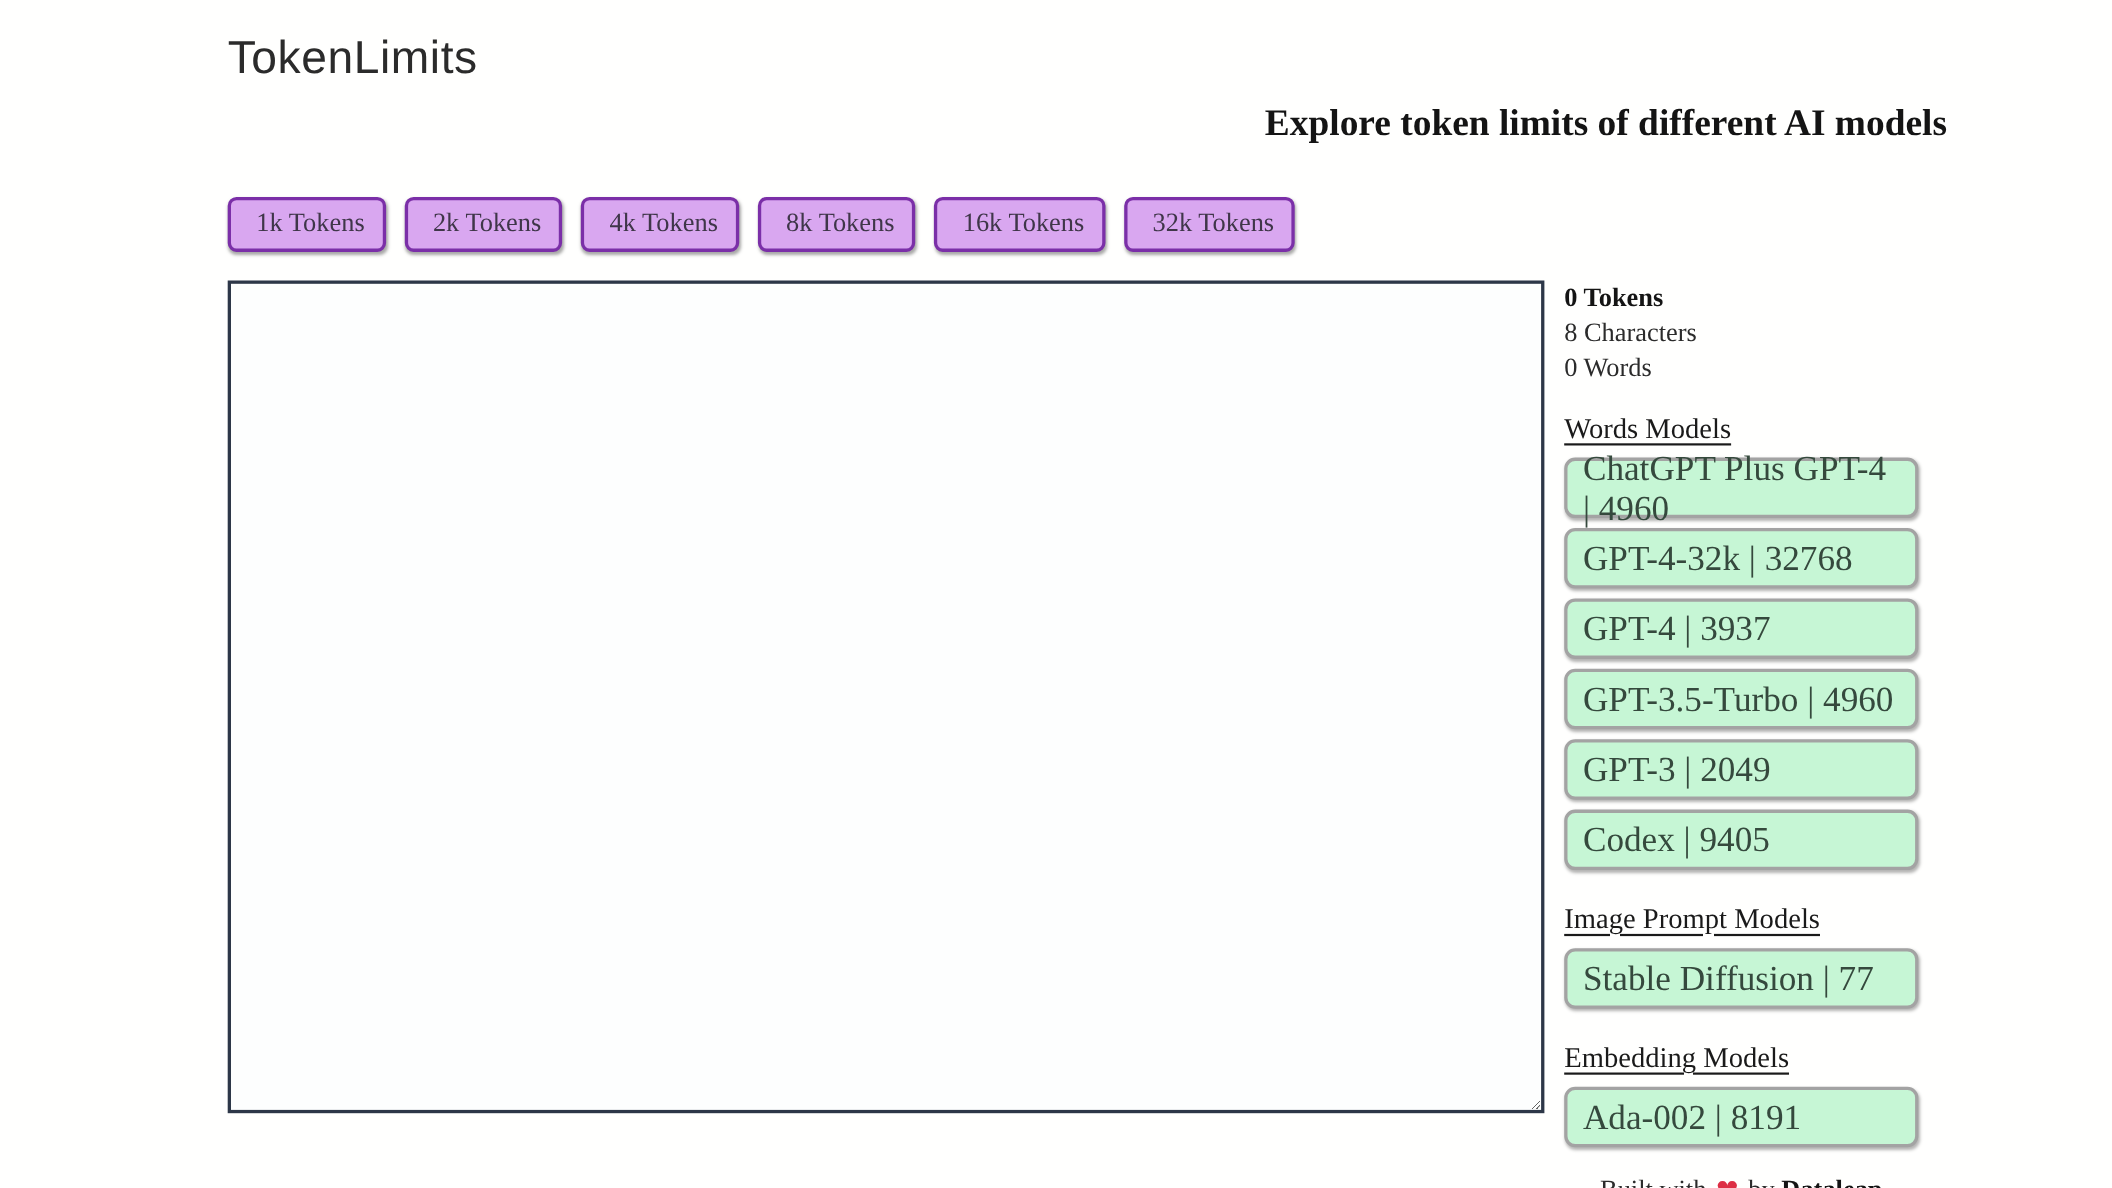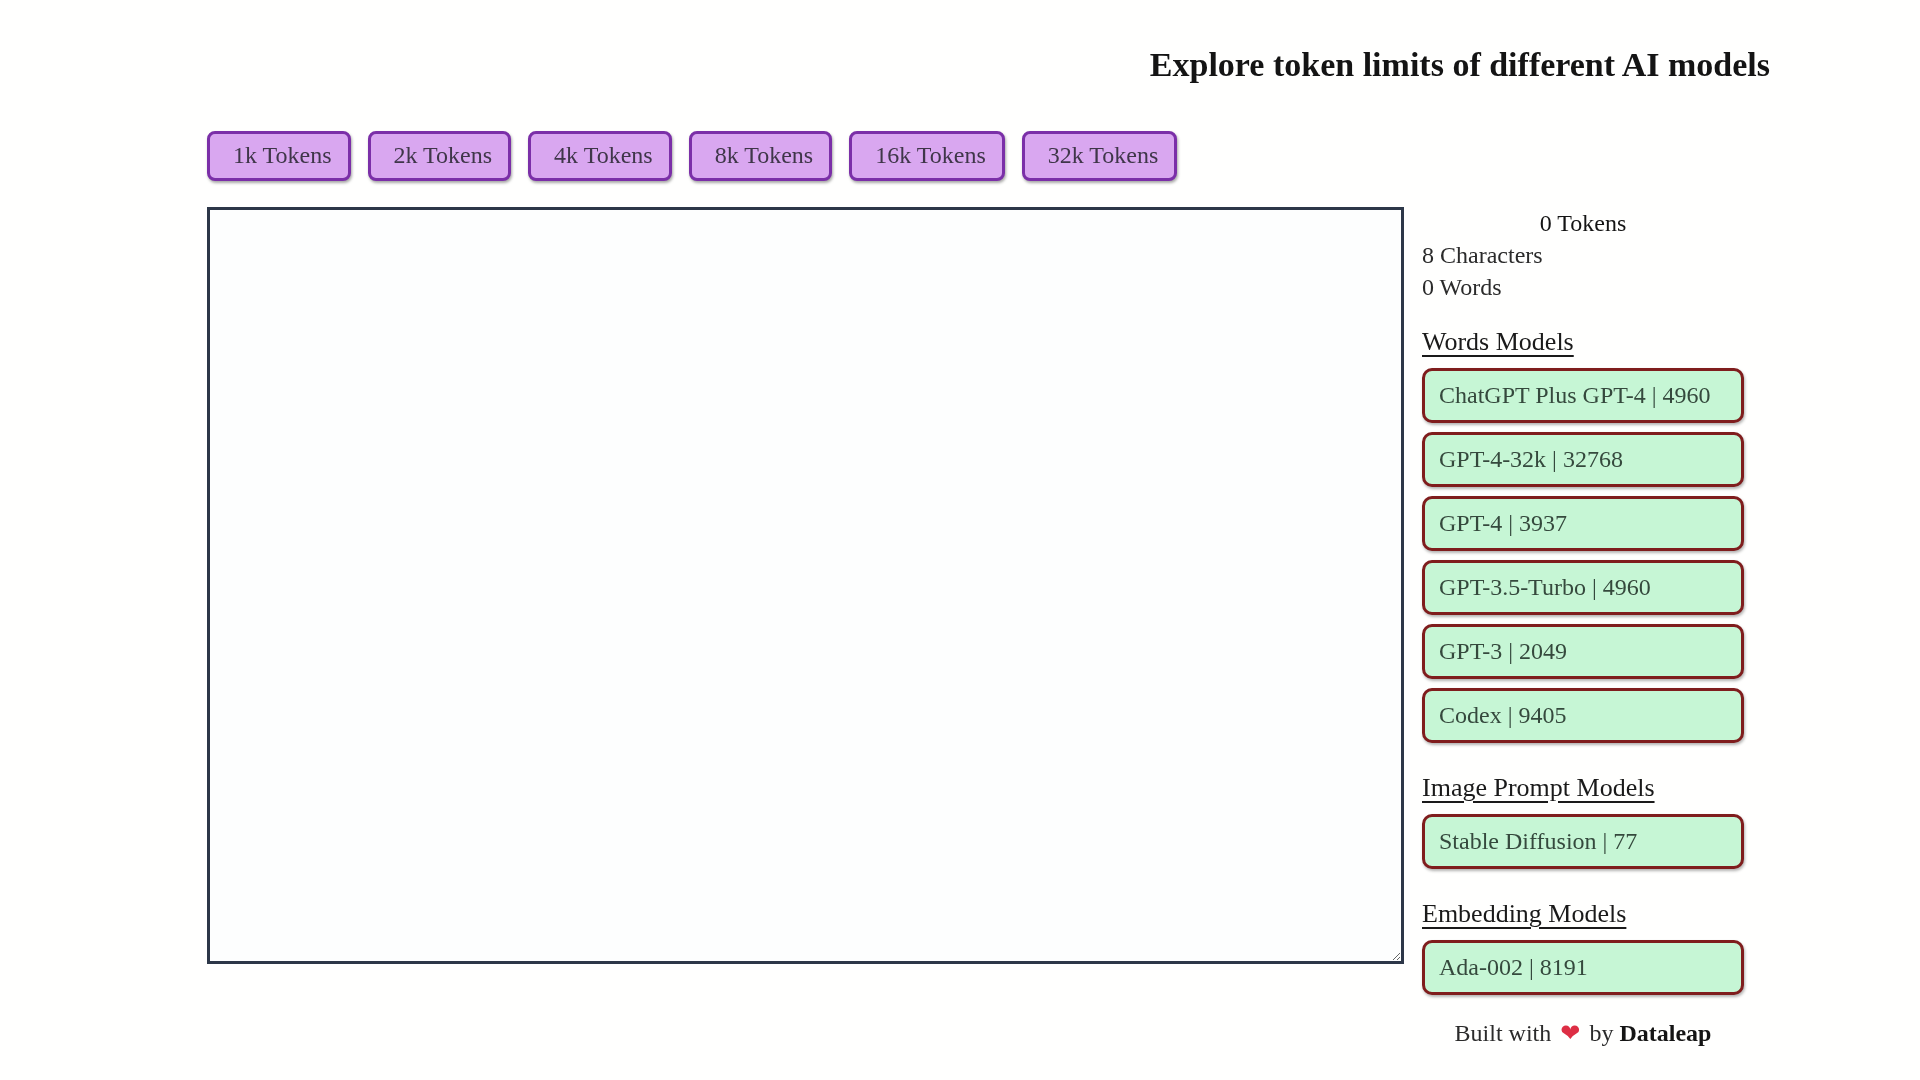--- a/index.html
+++ b/index.html
@@ -61,62 +61,63 @@
     font-family: "Liberation Serif", serif;
     font-size: 24px;
     padding: 12px 14px;
     border-radius: 0;
   }
   .sidebar {
     width: 322px;
     flex-shrink: 0;
   }
   .stats { font-size: 24px; line-height: 32px; color: #2b2b2b; }
-  .stats .tokens { font-weight: 400; color: #141414; text-align: center; }
+  .stats .tokens { font-weight: 700; color: #141414; }
   .section-title {
     margin-top: 22px;
     font-size: 26px;
     font-weight: 400;
     line-height: 33px;
     color: #1a1a1a;
     text-decoration: underline;
     text-underline-offset: 5px;
     text-decoration-thickness: 2px;
     margin-bottom: 10px;
   }
   .section-title.spaced { margin-top: 28px; }
   .model-card {
     height: 55px;
     display: flex;
     align-items: center;
     padding: 0 14px;
     background: #c6f6d5;
-    border: 3px solid #7f1d1d;
+    border: 3px solid #a3a3a3;
     border-radius: 10px;
     margin-bottom: 9px;
-    font-size: 24px;
+    font-size: 32px;
     color: #35493d;
     box-shadow: 1px 2px 3px rgba(0,0,0,0.3);
   }
   .model-card:last-child { margin-bottom: 0; }
   .sidebar-footer {
     margin-top: 24px;
     text-align: center;
     font-size: 24px;
     color: #2b2b2b;
     white-space: nowrap;
   }
   .sidebar-footer .brand { font-weight: 700; color: #141414; }
   .heart { color: #dd2e44; padding: 0 3px; }
 </style>
 </head>
 <body>
 
 <div class="page">
 
+  <div class="logo">TokenLimits</div>
 
   <h1 class="heading">Explore token limits of different AI models</h1>
 
   <div class="token-buttons">
     <button class="token-btn">1k Tokens</button>
     <button class="token-btn">2k Tokens</button>
     <button class="token-btn">4k Tokens</button>
     <button class="token-btn">8k Tokens</button>
     <button class="token-btn">16k Tokens</button>
     <button class="token-btn">32k Tokens</button>

